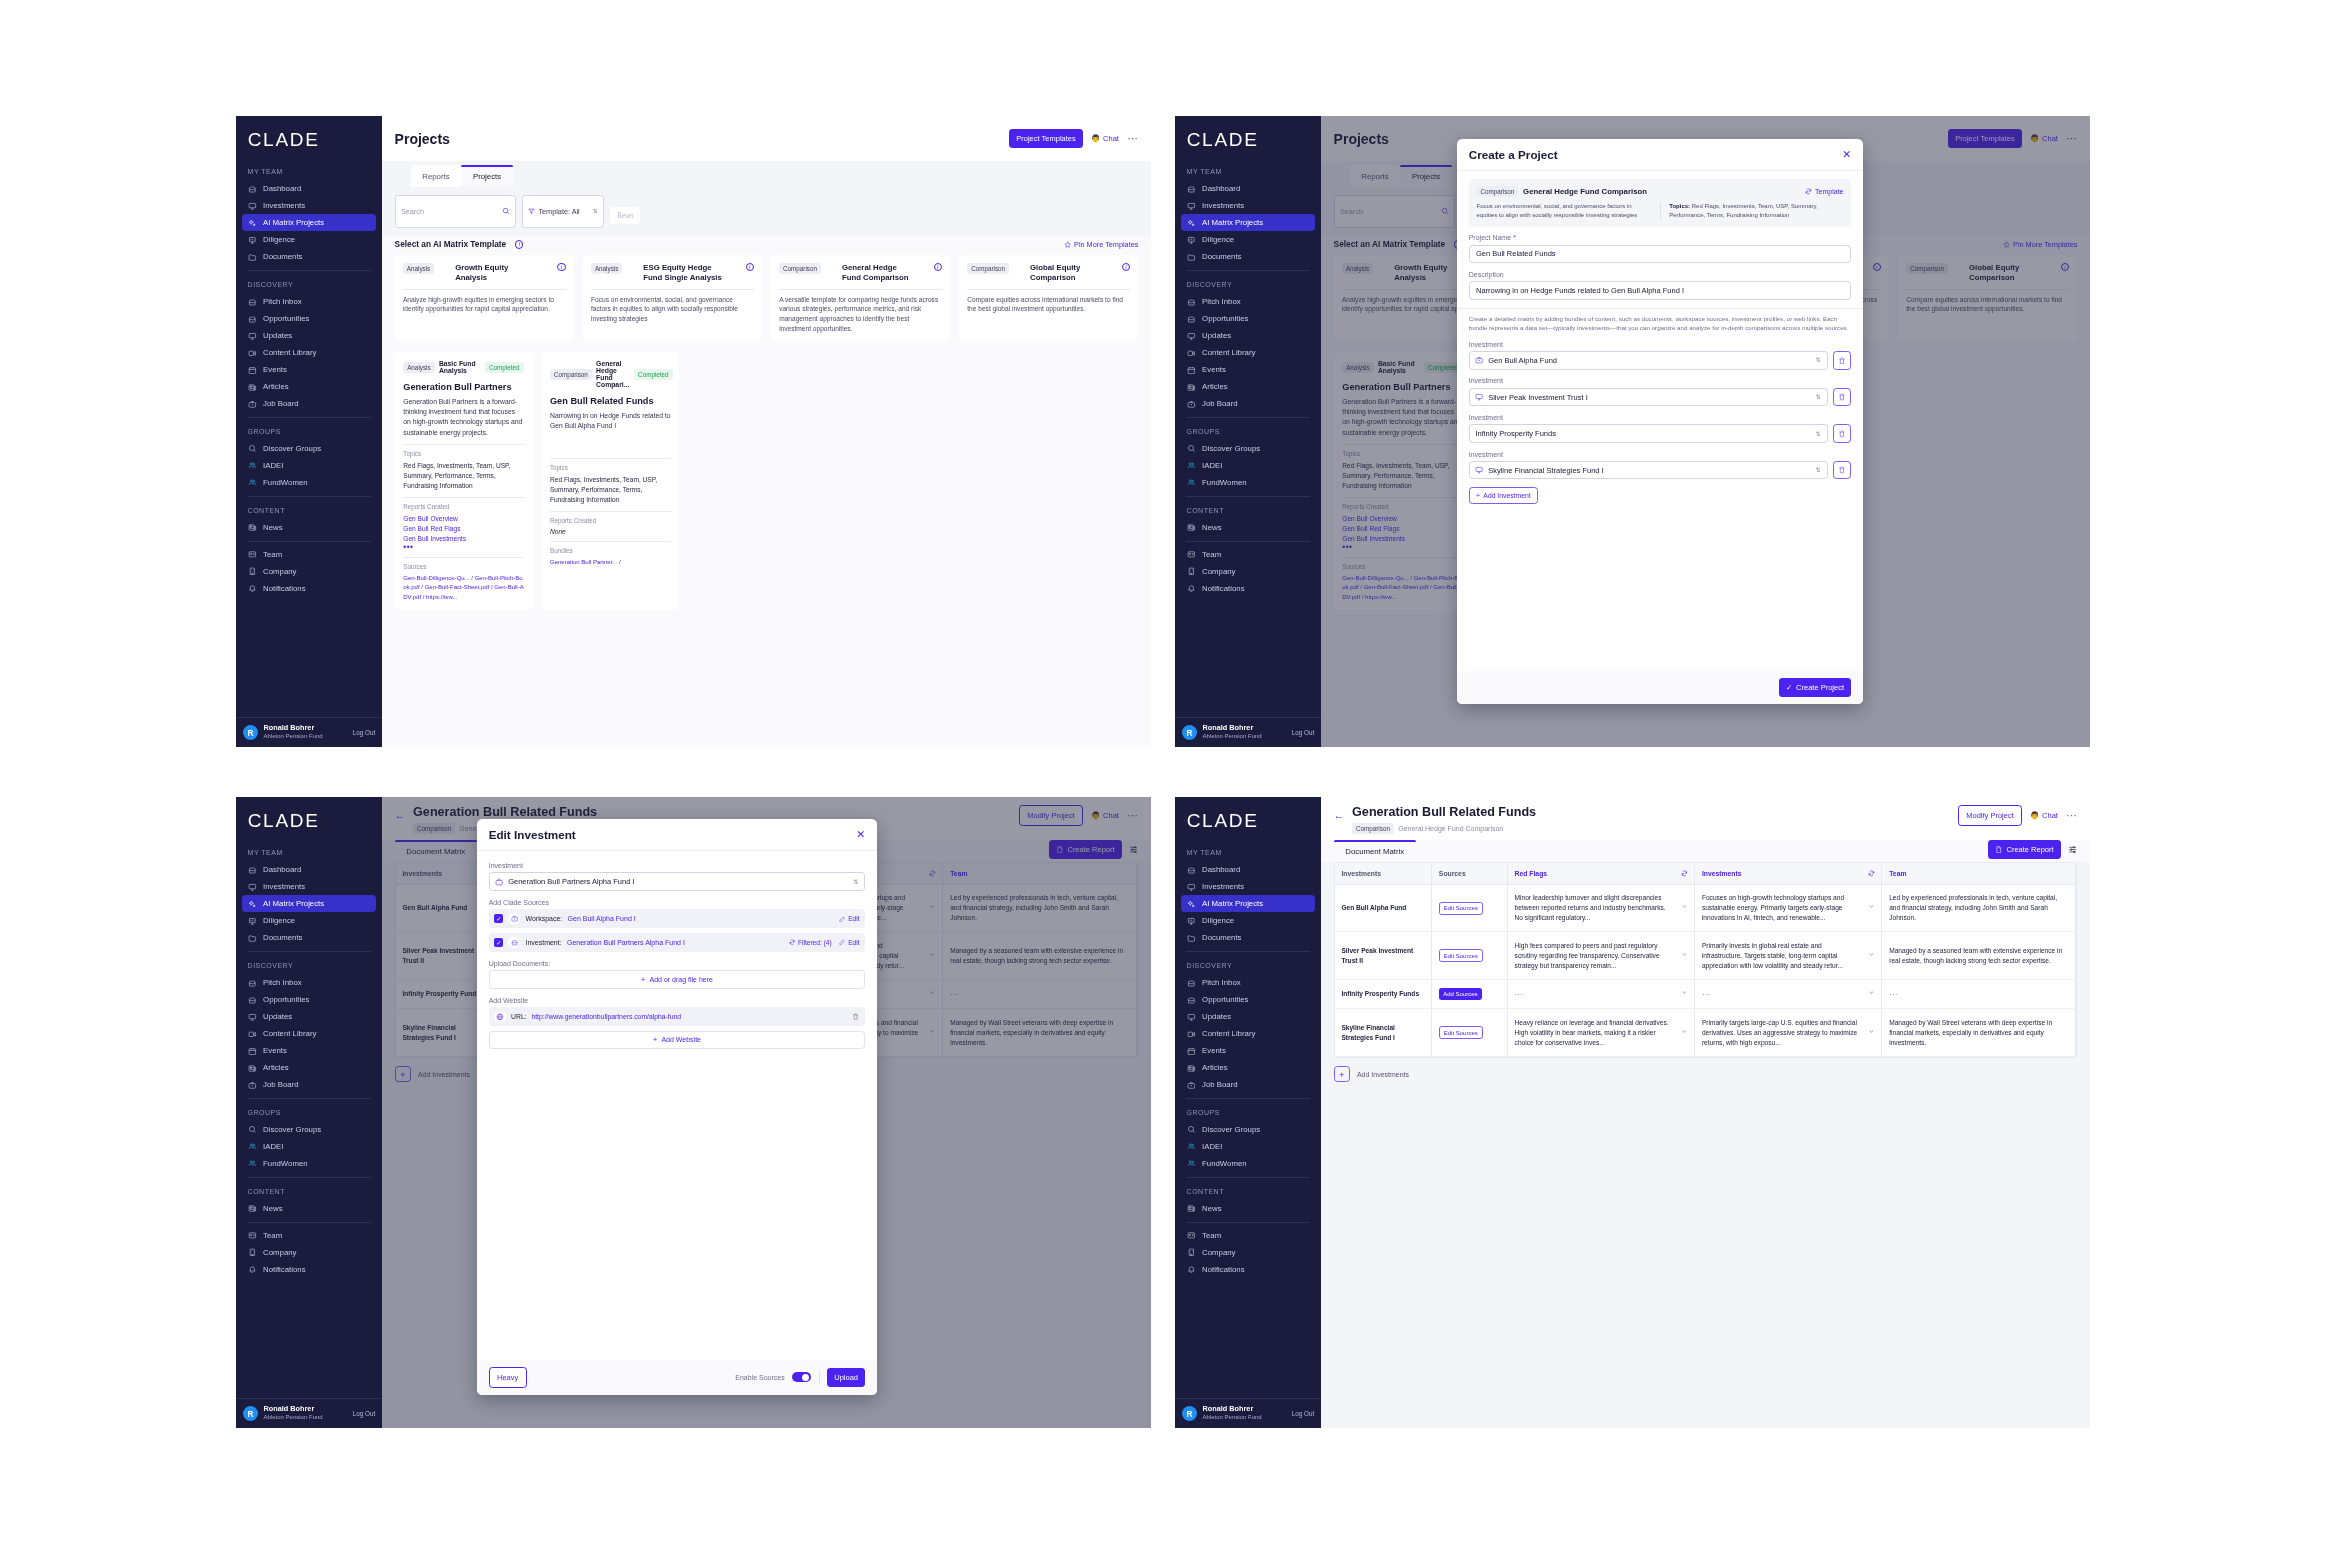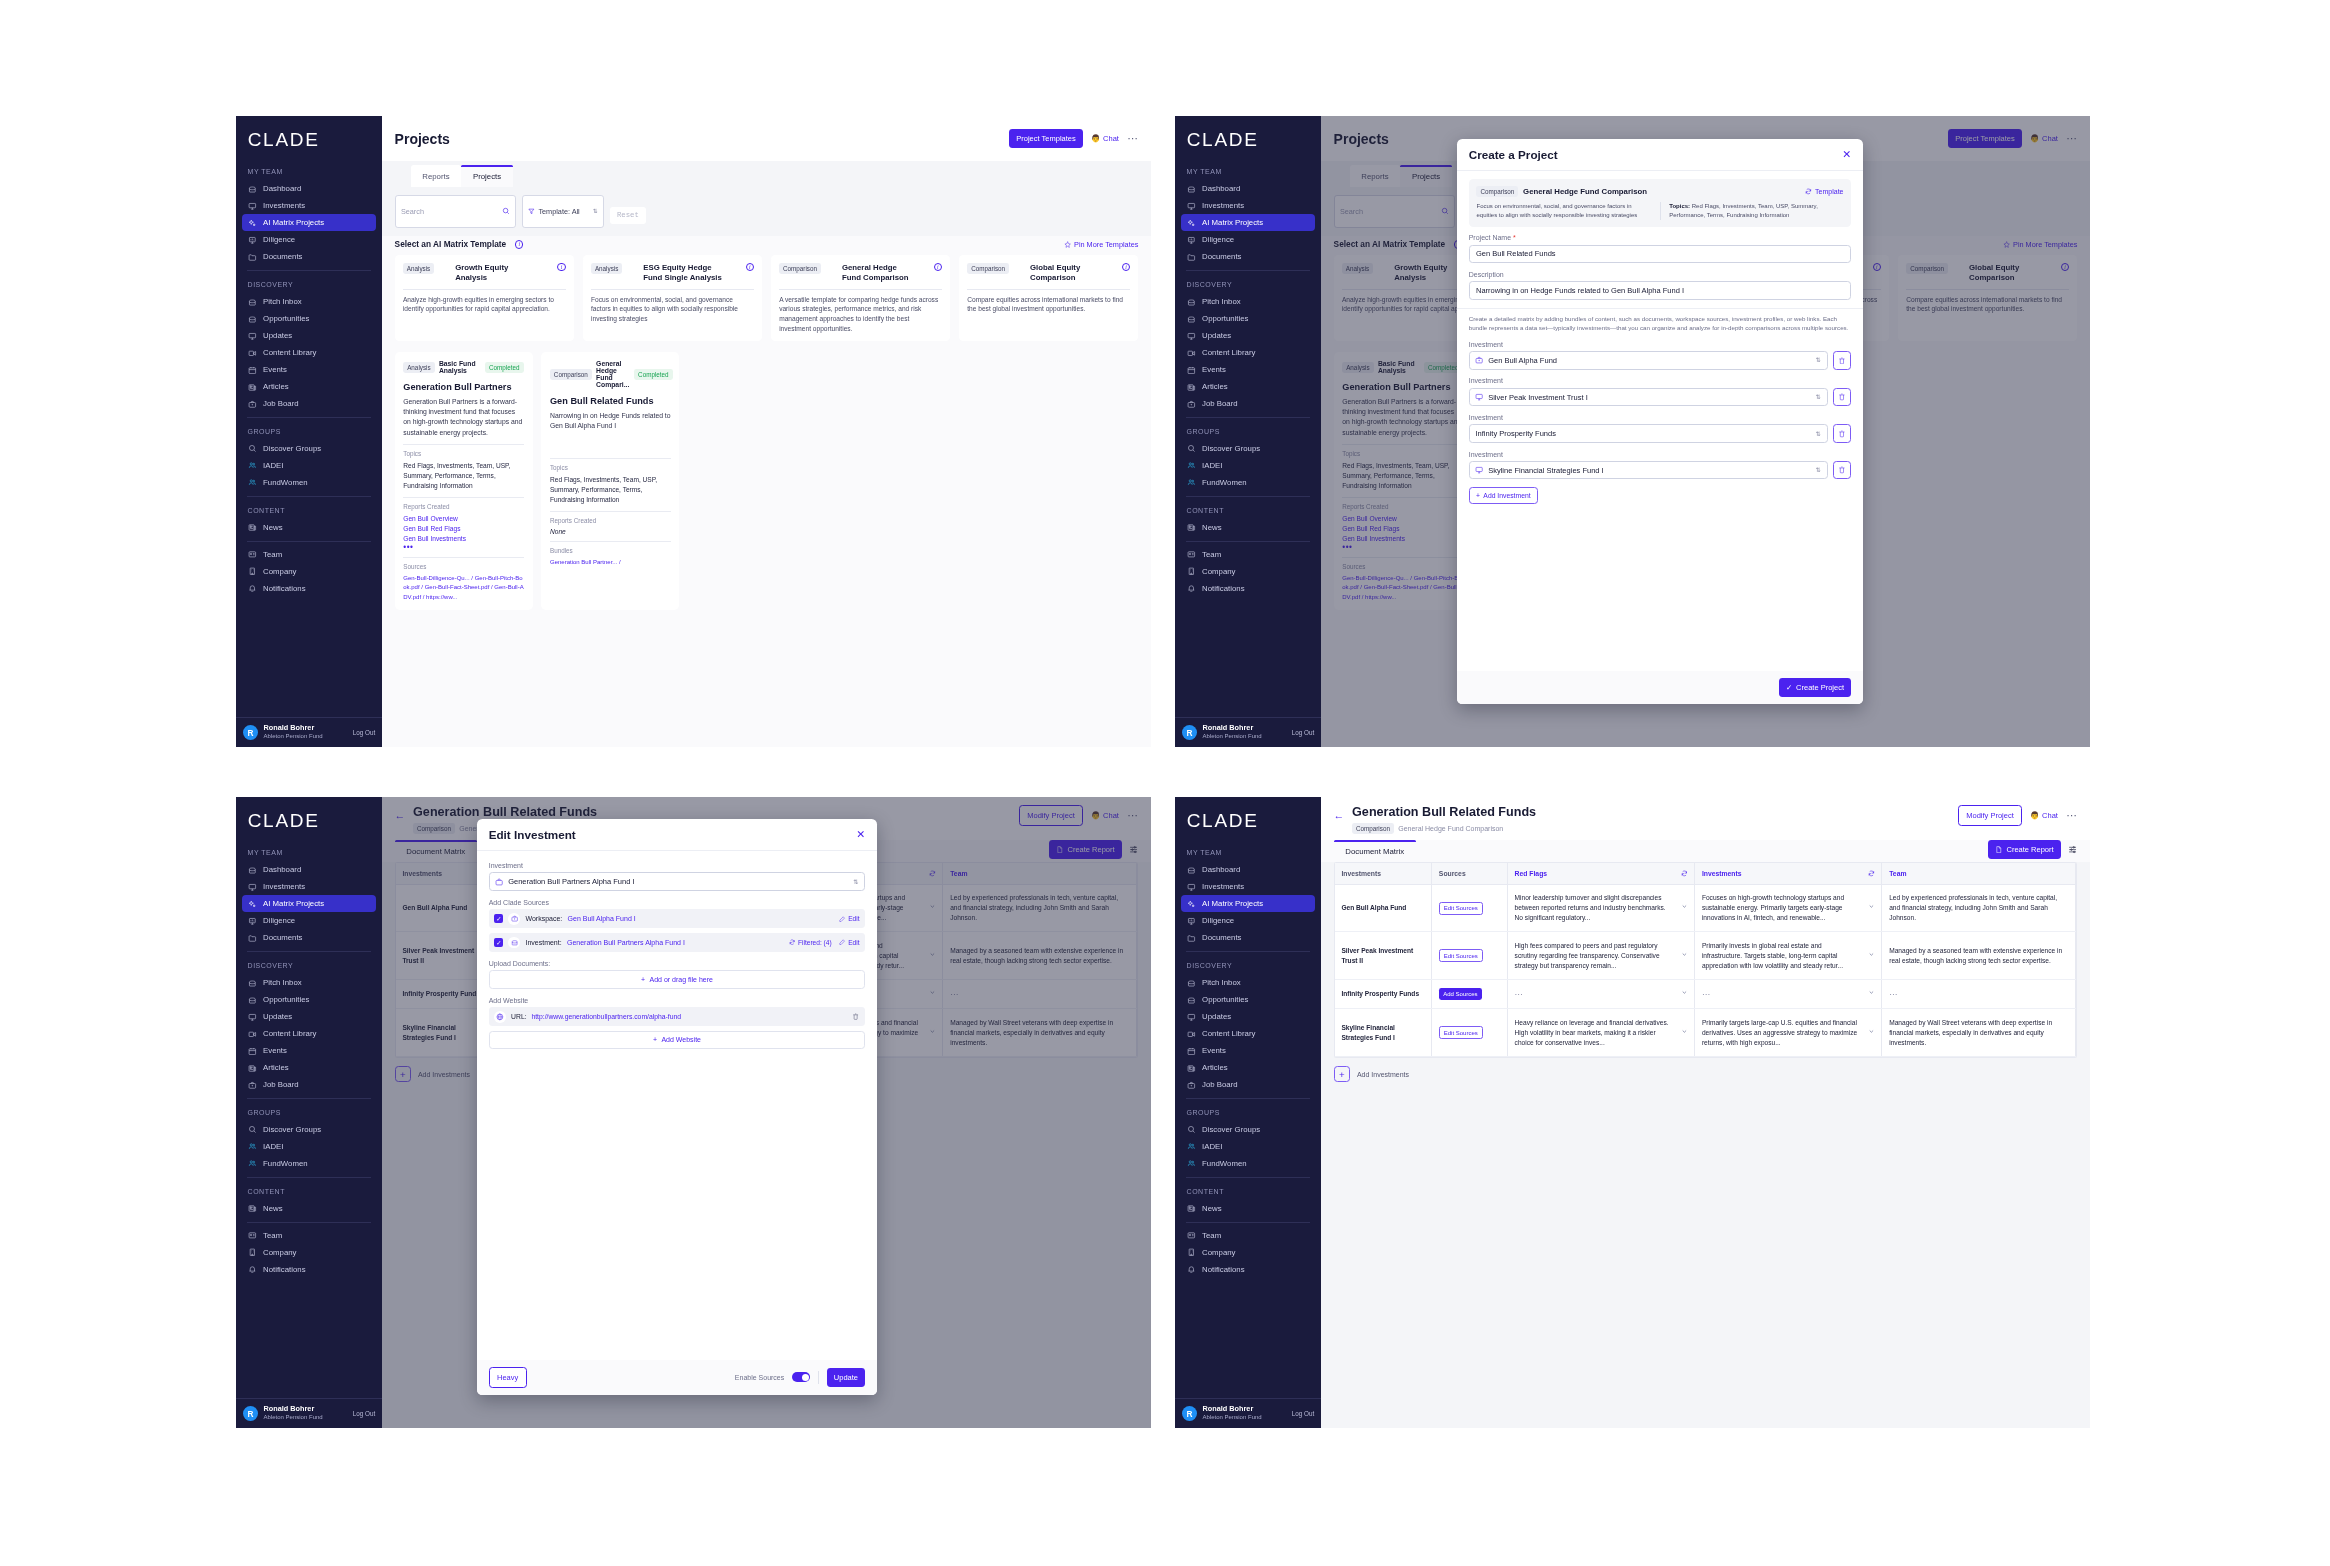--- a/index.html
+++ b/index.html
@@ -99,21 +99,21 @@
   .content { flex: 1; background: #fafafc; padding: 0; overflow: hidden; position: relative; }
   .filterbar {
     display: flex; align-items: center; gap: 6.3px; padding: 7.8px 12.6px; background: #f4f5f8;
   }
   .inp {
     background: #fff; border: 0.5px solid #d6d9e6; border-radius: 2.9px;
     height: 33px; display: flex; align-items: center; padding: 0 5.3px; font-size: 7.3px; color: #9a9cb4;
   }
   .inp.search { width: 121px; justify-content: space-between; }
   .inp.tmpl { width: 82px; gap: 3.4px; color: #3c3e58; }
-  .btn-reset { font-size: 7.3px; color: #b5b7c8; background: #fff; border: none; border-radius: 2.9px; height: 17.5px; padding: 0 6.8px; font-family: Liberation Mono, monospace; margin-top: 8px; }
+  .btn-reset { font-size: 7.3px; color: #b5b7c8; background: #fff; border: none; border-radius: 2.9px; height: 17.5px; padding: 0 6.8px; font-family: Liberation Serif, serif; margin-top: 8px; }
 
   .section-head {
     display: flex; align-items: center; padding: 3.9px 12.6px 5.8px; gap: 9px;
   }
   .section-head h3 { font-size: 8.3px; color: #181a33; font-weight: bold; }
   .pin-link { margin-left: auto; display: flex; align-items: center; gap: 2.9px; color: #4b22ef; font-size: 7.3px; }
 
   .tpl-row { display: flex; gap: 8.7px; padding: 0 12.6px; }
   .tpl-card {
     background: #fff; border-radius: 4.4px; padding: 7.8px 8.3px;
@@ -1601,21 +1601,21 @@
             <span>+</span>
             <span>Add Website</span>
           </div>
         </div>
         <div class="m-foot">
           <button class="btn-outline">Heavy</button>
           <div class="foot-right">
             <span style="font-size:7px;color:#6d6f8a">Enable Sources</span>
             <div class="toggle"></div>
             <div class="vdiv"></div>
-            <button class="btn-primary">Update</button>
+            <button class="btn-primary">Upload</button>
           </div>
         </div>
       </div>
     </div>
   </div>
 
   <div class="panel p-br">
     <div class="sb">
       <div class="sb-logo">CLADE</div>
       <div class="sb-scroll" id="sb4">

